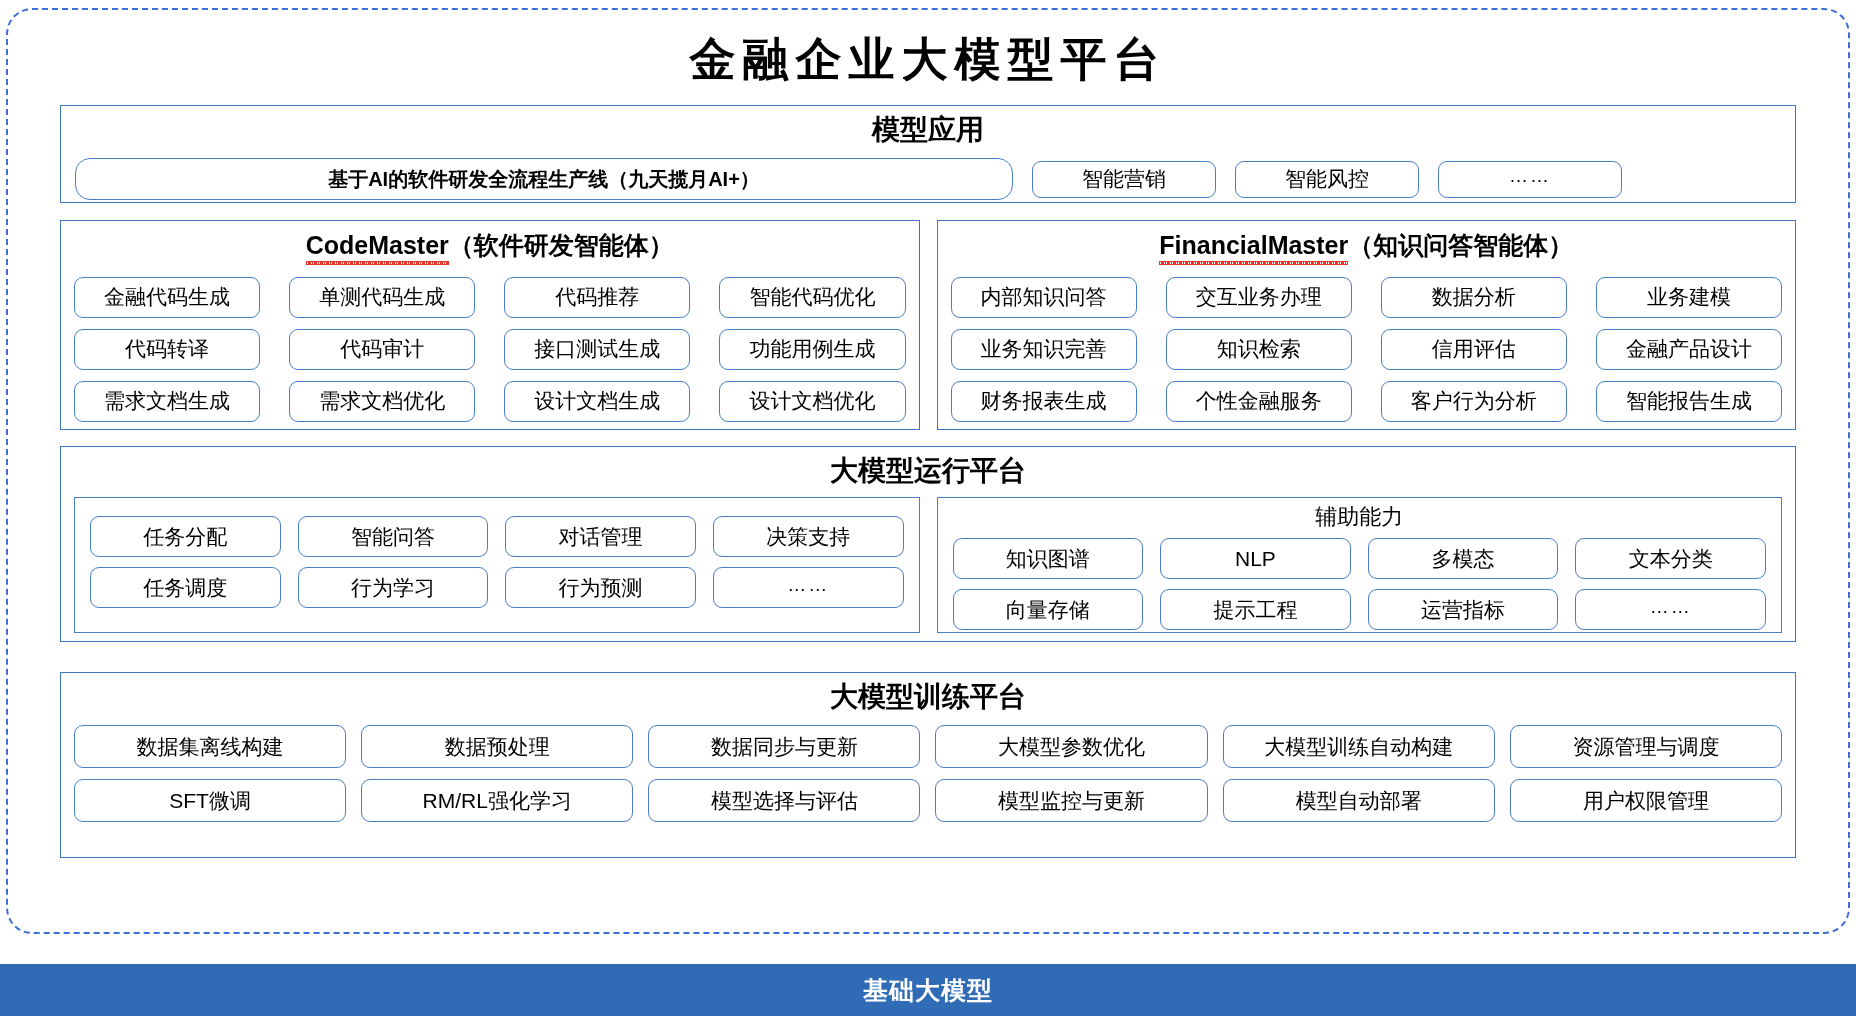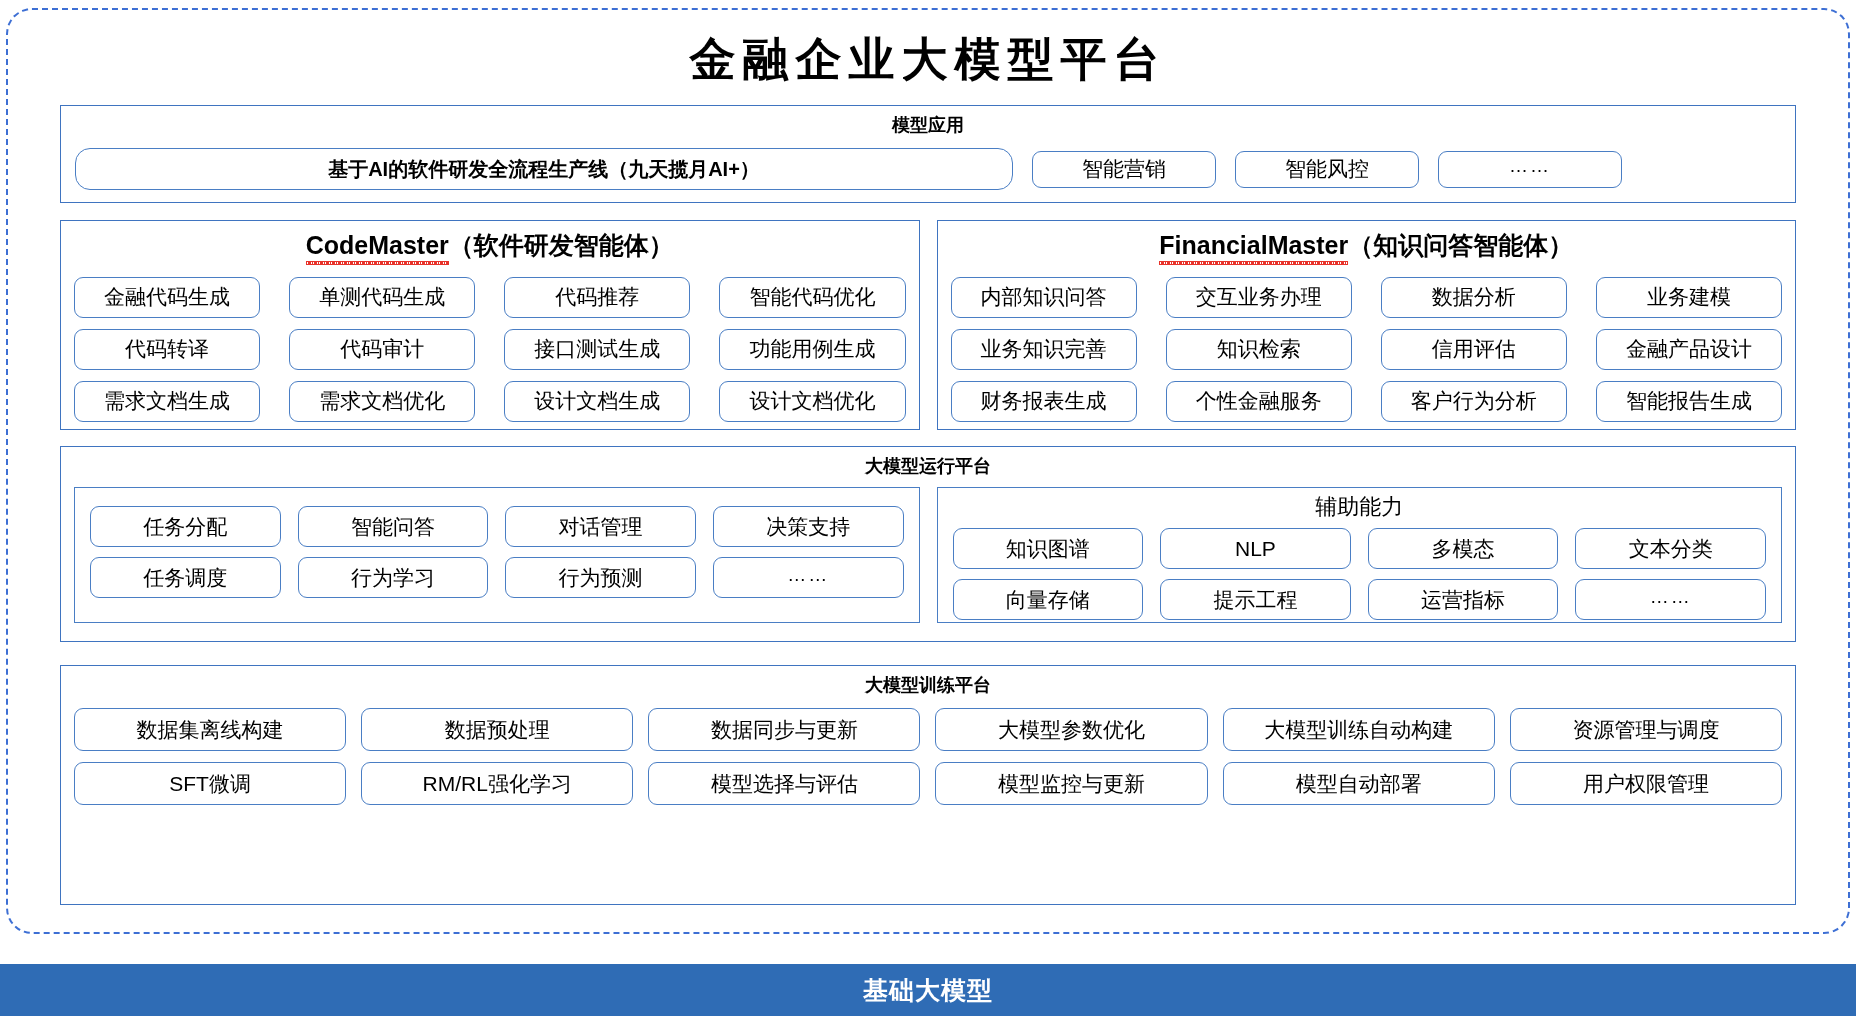--- a/index.html
+++ b/index.html
@@ -50,21 +50,21 @@
   
   .panel {
     box-sizing: border-box;
     border: 1.6px solid #3f74c0;
     background: #ffffff;
     width: 100%;
   }
 
   .panel-title {
     text-align: center;
-    font-size: 18px;
+    font-size: 28px;
     font-weight: 700;
     color: #000000;
     line-height: 1;
   }
 
   .sub-title {
     text-align: center;
     font-size: 22px;
     font-weight: 400;
     color: #000000;
@@ -174,22 +174,22 @@
   }
   .run-grid {
     display: grid;
     grid-template-columns: repeat(4, 1fr);
     gap: 10px 17px;
     margin-top: 10px;
   }
 
   
   .train-panel {
-    height: 240px;
-    margin-top: 23px;
+    height: 186px;
+    margin-top: 30px;
     padding: 10px 13px 0 13px;
   }
   .train-grid {
     display: grid;
     grid-template-columns: repeat(6, 1fr);
     gap: 11px 15px;
     margin-top: 14px;
   }
   .train-grid .pill { height: 43px; }
 

